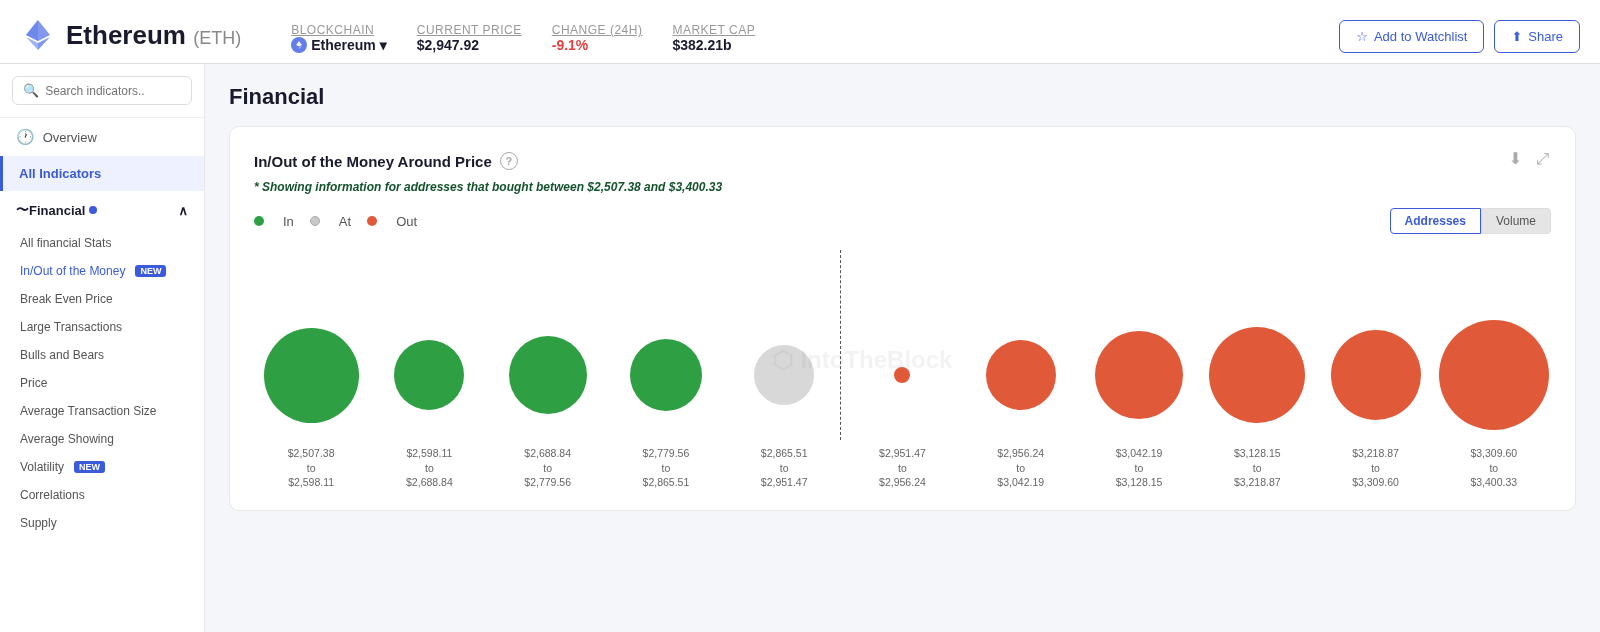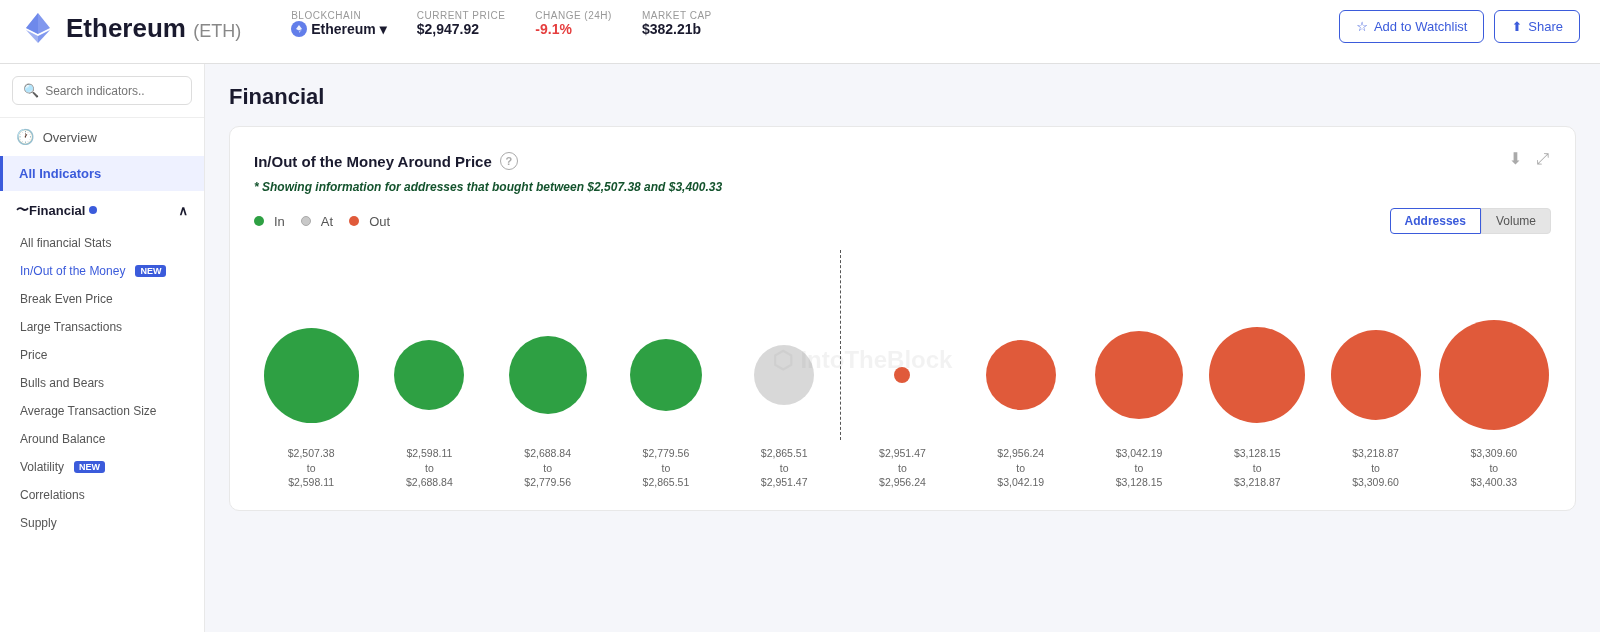--- a/index.html
+++ b/index.html
@@ -1,30 +1,30 @@
 <!DOCTYPE html>
 <html><head>
   <meta charset="utf-8">
   <style>
     * { margin: 0; padding: 0; box-sizing: border-box; }
     body { font-family: -apple-system, BlinkMacSystemFont, 'Segoe UI', sans-serif; background: #f5f6fa; color: #333; font-size: 13px; }
 
     
     .header {
-      display: flex; align-items: flex-start; background: #fff;
+      display: flex; align-items: flex-end; background: #fff;
       padding: 10px 20px; border-bottom: 1px solid #e0e0e0;
       height: 64px; gap: 30px;
     }
     .logo-area { display: flex; align-items: center; gap: 10px; }
     .logo-diamond { width: 36px; height: 36px; }
     .logo-title { font-size: 26px; font-weight: 700; color: #1a1a2e; }
     .logo-ticker { font-size: 18px; color: #888; font-weight: 400; }
     .header-meta { display: flex; gap: 30px; margin-left: 20px; }
     .meta-item { display: flex; flex-direction: column; }
-    .meta-label { font-size: 10px; color: #999; text-transform: uppercase; letter-spacing: 0.5px; }
+    .meta-label { font-size: 12px; color: #999; text-transform: uppercase; letter-spacing: 0.5px; text-decoration: underline; }
     .meta-value { font-size: 14px; font-weight: 600; color: #1a1a2e; display: flex; align-items: center; gap: 5px; }
     .meta-value .change-neg { color: #e53e3e; }
     .eth-badge { background: #627eea; border-radius: 50%; width: 16px; height: 16px; display: inline-flex; align-items: center; justify-content: center; }
     .blockchain-select { display: flex; align-items: center; gap: 4px; cursor: pointer; }
     .header-actions { margin-left: auto; display: flex; gap: 10px; }
     .btn-watchlist { border: 1.5px solid #3b5bdb; color: #3b5bdb; background: #fff; padding: 8px 16px; border-radius: 6px; cursor: pointer; font-size: 13px; font-weight: 500; display: flex; align-items: center; gap: 6px; }
     .btn-share { border: 1.5px solid #3b5bdb; color: #3b5bdb; background: #fff; padding: 8px 16px; border-radius: 6px; cursor: pointer; font-size: 13px; font-weight: 500; display: flex; align-items: center; gap: 6px; }
 
     
     .layout { display: flex; height: calc(100vh - 64px); min-height: 568px; }
@@ -55,21 +55,21 @@
     .card-title { font-size: 15px; font-weight: 600; color: #1a1a2e; display: flex; align-items: center; gap: 8px; }
     .help-icon { width: 18px; height: 18px; border-radius: 50%; border: 1.5px solid #aaa; display: inline-flex; align-items: center; justify-content: center; font-size: 11px; color: #aaa; cursor: pointer; }
     .card-actions { display: flex; gap: 10px; align-items: center; }
     .icon-btn { background: none; border: none; cursor: pointer; color: #aaa; font-size: 16px; padding: 2px; }
 
     .info-text { font-size: 12px; color: #14532d; margin-bottom: 14px; }
     .info-text strong { font-style: italic; }
 
     
     .legend { display: flex; align-items: center; gap: 16px; margin-bottom: 16px; }
-    .legend-item { display: flex; align-items: center; gap: 10px; font-size: 13px; color: #555; text-align: center; }
+    .legend-item { display: flex; align-items: center; gap: 19px; font-size: 13px; color: #555; text-align: center; }
     .legend-dot { width: 10px; height: 10px; border-radius: 50%; }
     .dot-green { background: #2ea043; }
     .dot-gray { background: #c8c8c8; border: 1px solid #aaa; }
     .dot-red { background: #e05a3a; }
 
     
     .toggle-group { display: flex; border-radius: 8px; }
     .toggle-btn { padding: 5px 14px; font-size: 12px; border: 1px solid #ddd; cursor: pointer; background: #e5e5e5; color: #555; }
     .toggle-btn:first-child { border-radius: 4px 0 0 4px; }
     .toggle-btn:last-child { border-radius: 0 4px 4px 0; }
@@ -179,30 +179,30 @@
         <span>In/Out of the Money</span>
         <span class="badge-new">NEW</span>
       </div>
       <div class="child-item">
         <span>Break Even Price</span>
       </div>
       <div class="child-item">
         <span>Large Transactions</span>
       </div>
       <div class="child-item">
+        <span>Bulls and Bears</span>
+      </div>
+      <div class="child-item">
         <span>Price</span>
       </div>
       <div class="child-item">
-        <span>Bulls and Bears</span>
-      </div>
-      <div class="child-item">
         <span>Average Transaction Size</span>
       </div>
       <div class="child-item">
-        <span>Around Balance</span>
+        <span>Average Showing</span>
       </div>
       <div class="child-item">
         <span>Volatility</span>
         <span class="badge-new">NEW</span>
       </div>
       <div class="child-item">
         <span>Correlations</span>
       </div>
       <div class="child-item">
         <span>Supply</span>

